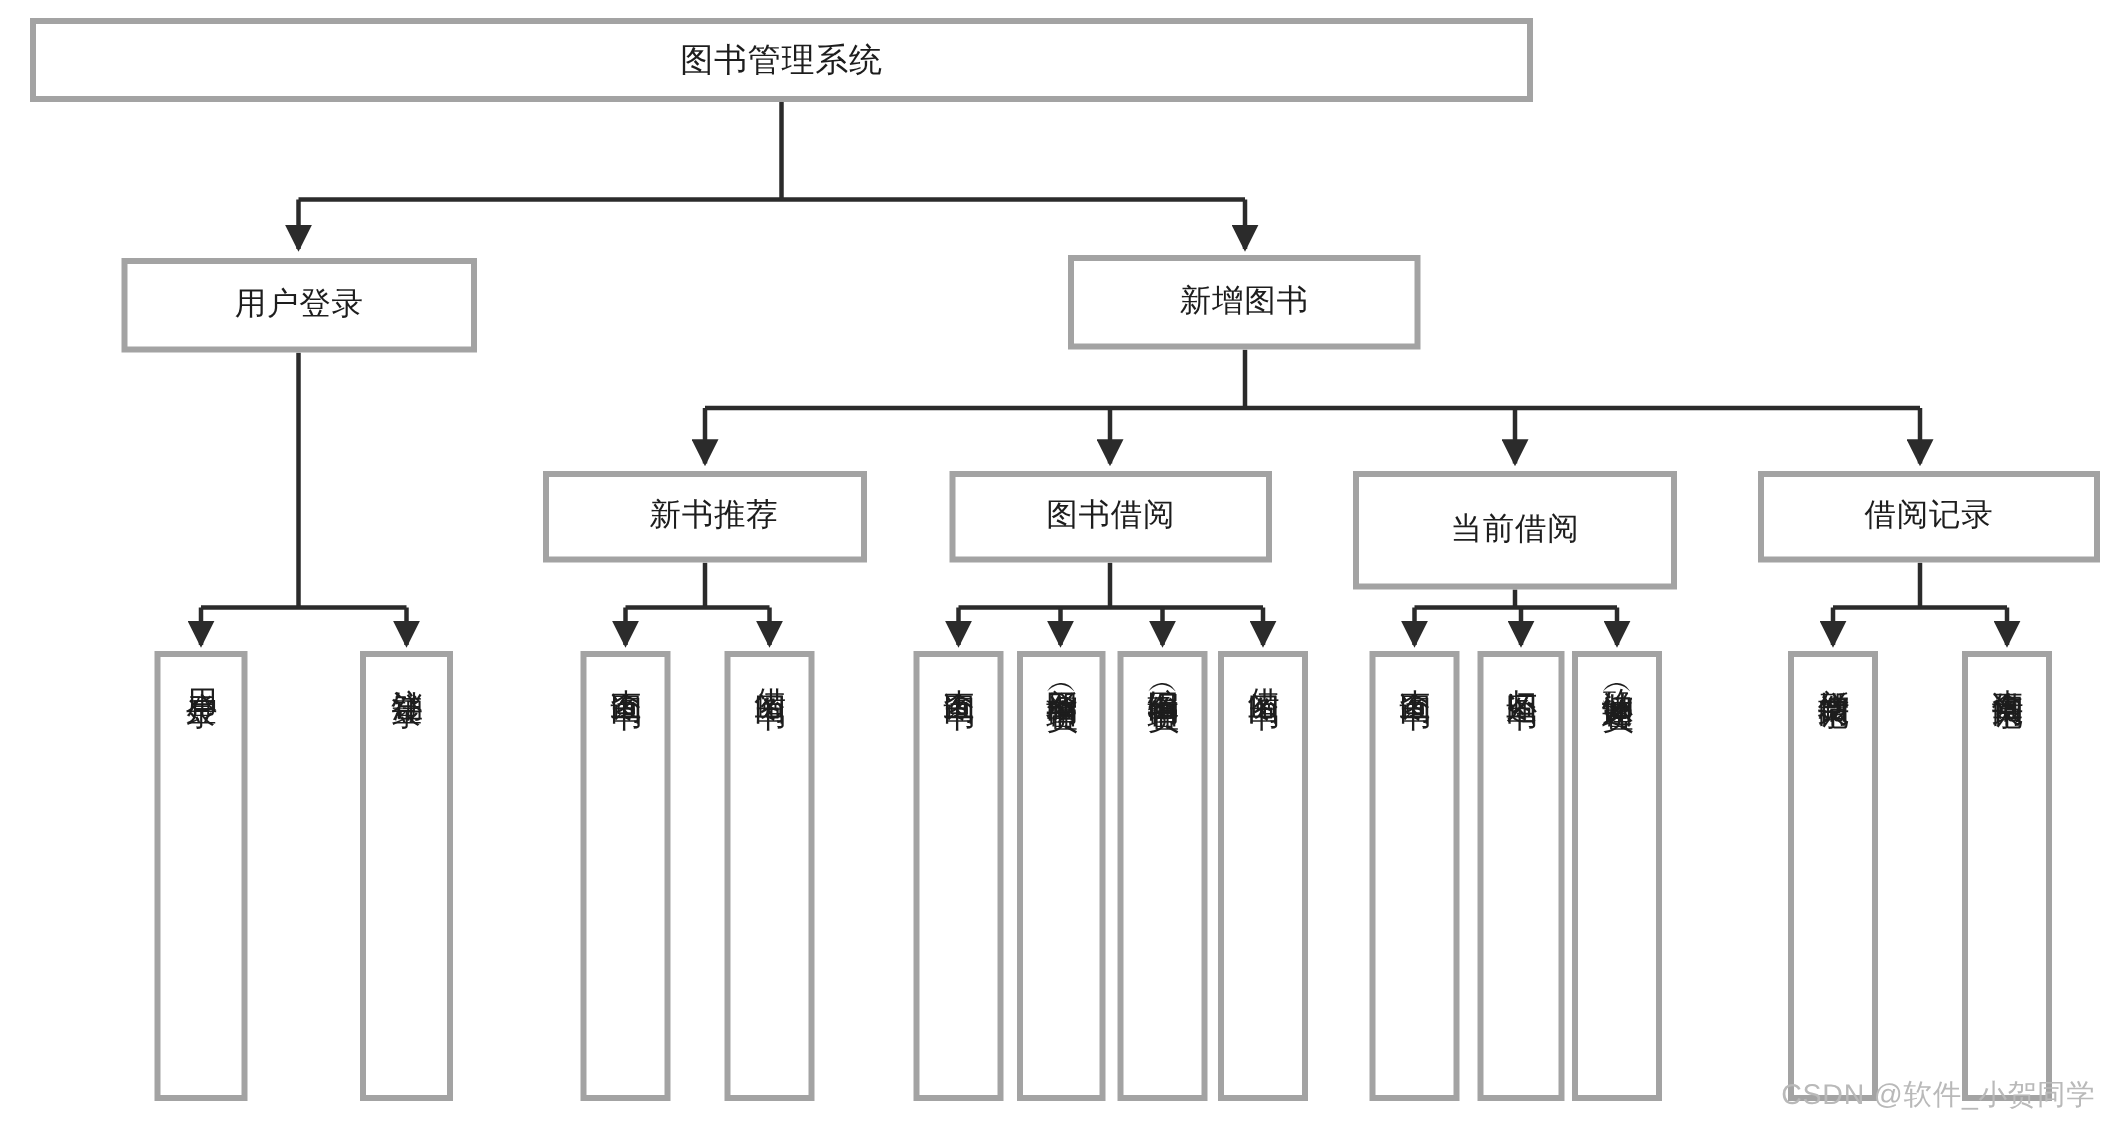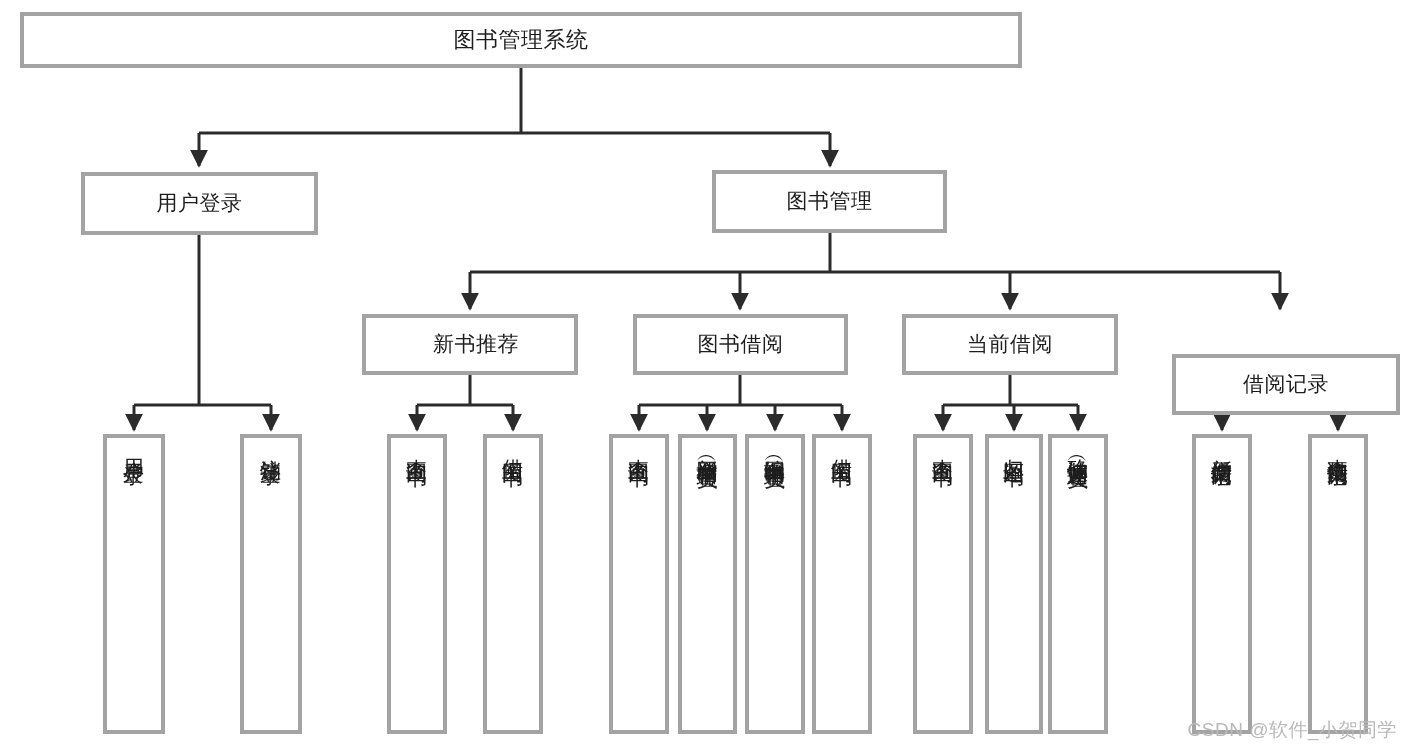--- a/index.html
+++ b/index.html
@@ -133,33 +133,33 @@
   </svg>
 
   <div class="node h root" style="left:20px; top:12px; width:1002px; height:56px;">
     <span class="lbl">图书管理系统</span>
   </div>
 
   <div class="node h" style="left:81px; top:172px; width:237px; height:63px;">
     <span class="lbl">用户登录</span>
   </div>
   <div class="node h" style="left:712px; top:170px; width:235px; height:63px;">
-    <span class="lbl">图书管理</span>
+    <span class="lbl">新增图书</span>
   </div>
 
   <div class="node h" style="left:362px; top:314px; width:216px; height:61px;padding-left:12px;">
     <span class="lbl">新书推荐</span>
   </div>
   <div class="node h" style="left:633px; top:314px; width:215px; height:61px;">
     <span class="lbl">图书借阅</span>
   </div>
-  <div class="node h" style="left:902px; top:314px; width:216px; height:61px;">
+  <div class="node h" style="left:902px; top:314px; width:216px; height:79px;">
     <span class="lbl">当前借阅</span>
   </div>
-  <div class="node h" style="left:1172px; top:314px; width:228px; height:61px;margin-top:40px;">
+  <div class="node h" style="left:1172px; top:314px; width:228px; height:61px;">
     <span class="lbl">借阅记录</span>
   </div>
 
   <div class="node v" style="left:103px; top:434px; width:62px; height:300px;">
     <span class="lbl">用户登录</span>
   </div>
   <div class="node v" style="left:240px; top:434px; width:62px; height:300px;">
     <span class="lbl">注销登录</span>
   </div>
 

